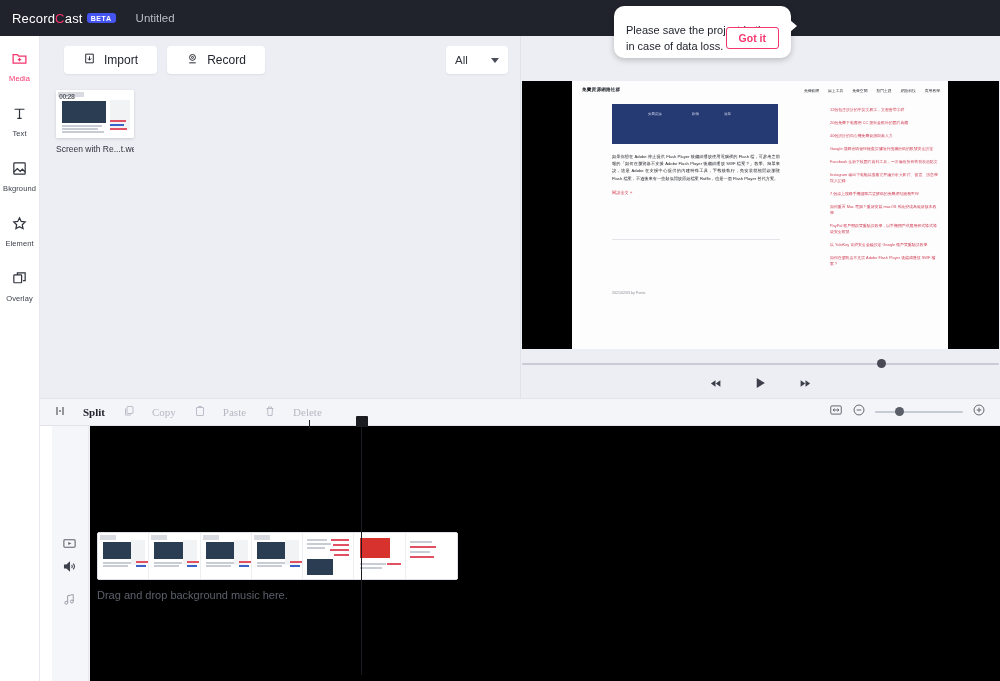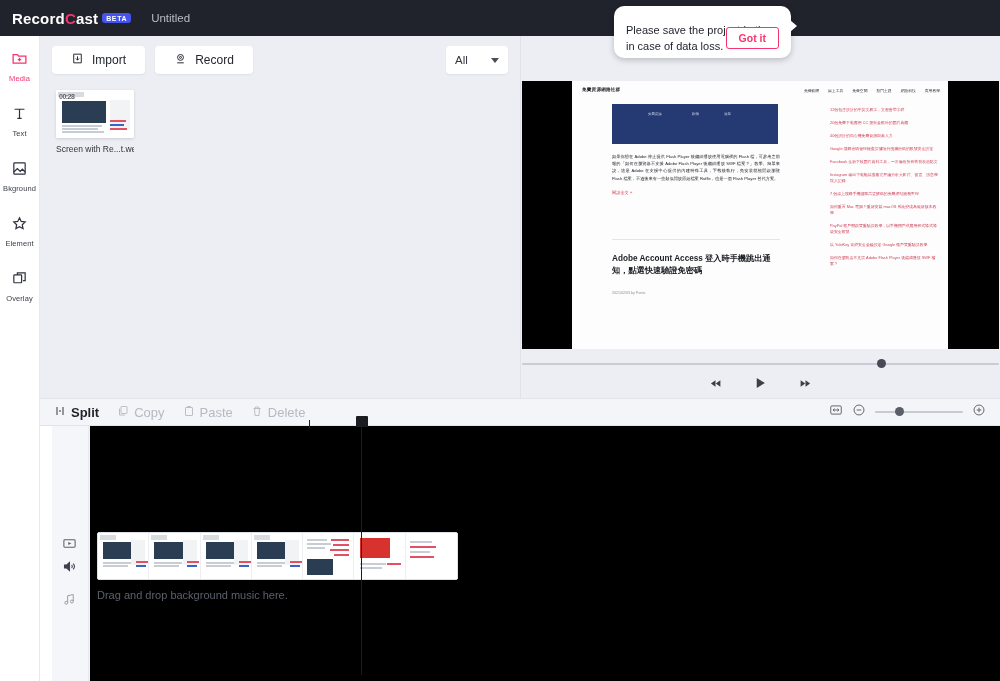--- a/index.html
+++ b/index.html
@@ -13,21 +13,21 @@
   .app { position: relative; width: 1000px; height: 681px; }
 
   
   .topbar {
     position: absolute; left: 0; top: 0; width: 1000px; height: 36px;
     background: #20222c;
     display: flex; align-items: center;
   }
   .logo-wrap { display: flex; align-items: center; margin-left: 12px; }
   .logo {
-    font-size: 15px; font-weight: bold; color: #ffffff;
+    font-size: 13px; font-weight: normal; color: #ffffff;
     letter-spacing: 0.2px; white-space: nowrap;
   }
   .logo .c-accent { color: #f5356e; }
   .beta-badge {
     margin-left: 4px; background: #4554f0; color: #fff;
     font-size: 7px; font-weight: bold; letter-spacing: .6px;
     padding: 2px 4px 1px; border-radius: 3px; line-height: 1;
   }
   .proj-title {
     margin-left: 20px; color: #b9bcc6; font-size: 11.5px;
@@ -98,21 +98,21 @@
   .rail-item .ri-label { font-size: 7.5px; color: #3c404b; letter-spacing: .1px; }
   .rail-item.active .ri-icon { color: #f5356e; }
   .rail-item.active .ri-label { color: #f5356e; }
 
   
   .media-panel {
     position: absolute; left: 40px; top: 36px; width: 481px; height: 362px;
     background: #eceef3; border-right: 1px solid #dfe2e9;
   }
   .media-toolbar {
-    display: flex; align-items: flex-start; padding: 10px 12px 0 12px; gap: 10px;
+    display: flex; align-items: flex-start; padding: 10px 12px 0 24px; gap: 10px;
   }
   .panel-btn {
     background: #fff; border-radius: 4px; height: 28px;
     display: flex; align-items: center; justify-content: center; gap: 8px;
     font-size: 12px; color: #24262f; cursor: pointer;
     box-shadow: 0 1px 2px rgba(40,45,60,.07);
   }
   .btn-import { width: 93px; }
   .btn-record { width: 98px; }
   .select-all {
@@ -190,22 +190,22 @@
   .play-row { width: 477px; margin-top: 10px; display: flex;
               justify-content: center; gap: 30px; align-items: center; }
   .pbtn { cursor: pointer; color: #3c3f49; display: block; }
 
   
   .tl-toolbar {
     position: absolute; left: 40px; top: 398px; width: 960px; height: 28px;
     background: #f4f5f8; border-top: 1px solid #e2e4ea; border-bottom: 1px solid #e2e4ea;
     display: flex; align-items: center; padding: 0 14px;
   }
-  .tl-act { display: flex; align-items: center; gap: 5px; margin-right: 18px;
-            font-size: 13px; cursor: pointer; }
+  .tl-act { display: flex; align-items: center; gap: 17px; margin-right: 18px;
+            font-size: 11px; cursor: pointer; font-family: Liberation Serif, serif; }
   .tl-act.on { color: #1f222b; font-weight: bold; }
   .tl-act.off { color: #b5b9c3; cursor: default; justify-content: space-between; }
   .tl-time { position: absolute; left: 0; right: 0; text-align: center;
              font-size: 11px; color: #3b3e47; pointer-events: none; }
   .tl-zoom { margin-left: auto; display: flex; align-items: center; gap: 9px; z-index: 2; }
   .zoom-slider { position: relative; width: 88px; height: 10px; cursor: pointer; }
   .zoom-slider .zs-track { position: absolute; top: 4px; left: 0; width: 88px;
                            height: 2px; background: #c6cad3; border-radius: 2px; }
   .zoom-slider .zs-thumb { position: absolute; top: 0; left: 20px; width: 9px; height: 9px;
                            border-radius: 50%; background: #5a5e68; }
@@ -377,21 +377,20 @@
           <span class="hl" style="left:80px">軟體</span>
           <span class="hl" style="left:112px">教學</span>
         </div>
 
         <div class="sp-body">
           <div class="sp-para">如果你想在 Adobe 停止提供 Flash Player 後繼續播放使用電腦裡的 Flash 檔，可參考之前報的「如何在瀏覽器不支援 Adobe Flash Player 後繼續播放 SWF 檔案？」教學。簡單來說，這是 Adobe 在支援中心提供的內建特殊工具，下載後執行，免安裝就能開啟瀏覽 Flash 檔案，不過後來有一些類似開放原始檔案 Ruffle，也是一個 Flash Player 替代方案。</div>
           <div class="sp-more">閱讀全文 »</div>
         </div>
 
         <div class="sp-rule"></div>
-        <div class="sp-head2">Adobe Account Access 登入時手機跳出通知，點選快速驗證免密碼</div>
         <div class="sp-byline">2021/02/03 by Pseric</div>
 
         <div class="sp-aside">
           <div>12個包含設計的中英文易字，文書書帶字體</div>
           <div>20個免費下載應用 CC 授權金帳時的圖片典藏</div>
           <div>40個設計的簡心機免費資源與素人力</div>
           <div>Google 搜尋密碼管理檢查證據險外洩漏密碼的帳號安全設定</div>
           <div>Facebook 全新下載圖片資料工具，一次備份所有曾發表過貼文</div>
           <div>Instagram 輸出下載離線查看完整編分析大影片、留言、訊息學院入記錄</div>
           <div>7 個線上搜尋手機國際高提醒碼的免費網站服務整理</div>

